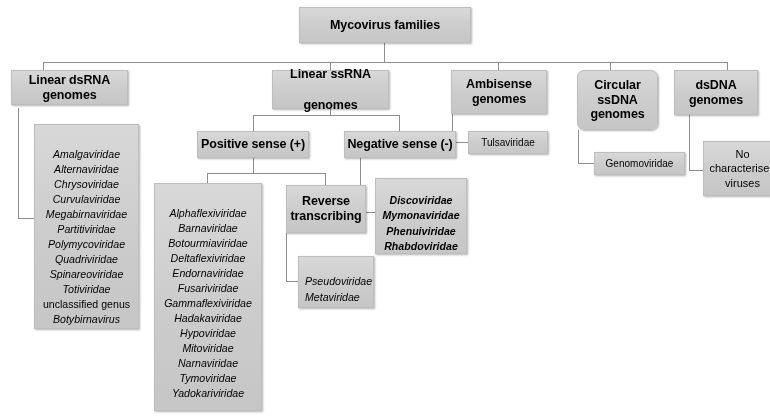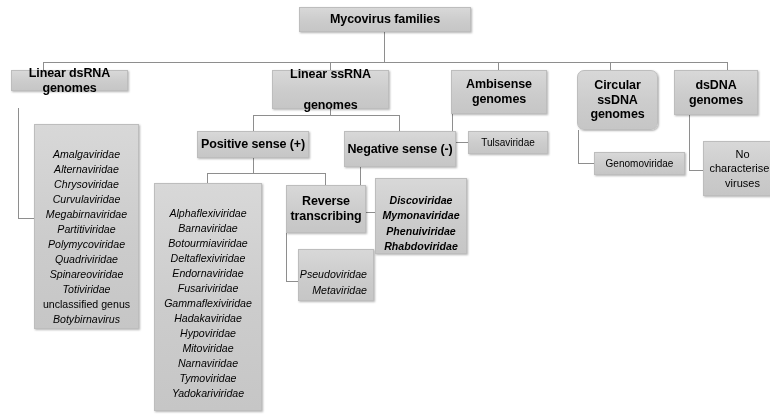--- a/index.html
+++ b/index.html
@@ -93,25 +93,25 @@
 
   <div class="ln v" style="left:452px;top:114px;height:28px;"></div>
   <div class="ln h" style="left:452px;top:142px;width:16px;"></div>
 
   <div class="ln v" style="left:578px;top:130px;height:33px;"></div>
   <div class="ln h" style="left:578px;top:163px;width:16px;"></div>
 
   <div class="ln v" style="left:689px;top:115px;height:55px;"></div>
   <div class="ln h" style="left:689px;top:170px;width:14px;"></div>
 
-  <div class="box header" style="left:299px;top:7px;width:172px;height:25px;">
+  <div class="box header" style="left:299px;top:7px;width:172px;height:36px;">
     <span>Mycovirus families</span>
   </div>
 
-  <div class="box header" style="left:11px;top:70px;width:117px;height:21px;">
+  <div class="box header" style="left:11px;top:70px;width:117px;height:35px;">
     <span>Linear dsRNA</span>
     <span>genomes</span>
   </div>
 
   <div class="box list" style="left:34px;top:124px;width:105px;height:205px;">
     <div class="row">Amalgaviridae</div>
     <div class="row">Alternaviridae</div>
     <div class="row">Chrysoviridae</div>
     <div class="row">Curvulaviridae</div>
     <div class="row">Megabirnaviridae</div>
@@ -126,21 +126,21 @@
 
   <div class="box header" style="left:272px;top:70px;width:117px;height:39px;gap:16px;">
     <span>Linear ssRNA</span>
     <span>genomes</span>
   </div>
 
   <div class="box header" style="left:197px;top:131px;width:112px;height:27px;">
     <span>Positive sense (+)</span>
   </div>
 
-  <div class="box header" style="left:344px;top:131px;width:112px;height:36px;">
+  <div class="box header" style="left:344px;top:131px;width:112px;height:27px;">
     <span>Negative sense (-)</span>
   </div>
 
   <div class="box list" style="left:154px;top:183px;width:108px;height:228px;">
     <div class="row">Alphaflexiviridae</div>
     <div class="row">Barnaviridae</div>
     <div class="row">Botourmiaviridae</div>
     <div class="row">Deltaflexiviridae</div>
     <div class="row">Endornaviridae</div>
     <div class="row">Fusariviridae</div>
@@ -151,21 +151,21 @@
     <div class="row">Narnaviridae</div>
     <div class="row">Tymoviridae</div>
     <div class="row">Yadokariviridae</div>
   </div>
 
   <div class="box header" style="left:286px;top:185px;width:80px;height:48px;">
     <span>Reverse</span>
     <span>transcribing</span>
   </div>
 
-  <div class="box list" style="left:298px;top:249px;width:76px;height:52px;align-items:flex-end;justify-content:center;">
+  <div class="box list" style="left:298px;top:256px;width:76px;height:52px;align-items:flex-start;justify-content:center;">
     <div class="row">Pseudoviridae</div>
     <div class="row">Metaviridae</div>
   </div>
 
   <div class="box list" style="left:375px;top:178px;width:92px;height:76px;align-items:center;justify-content:center;font-weight:bold;">
     <div class="row">Discoviridae</div>
     <div class="row">Mymonaviridae</div>
     <div class="row">Phenuiviridae</div>
     <div class="row">Rhabdoviridae</div>
   </div>

